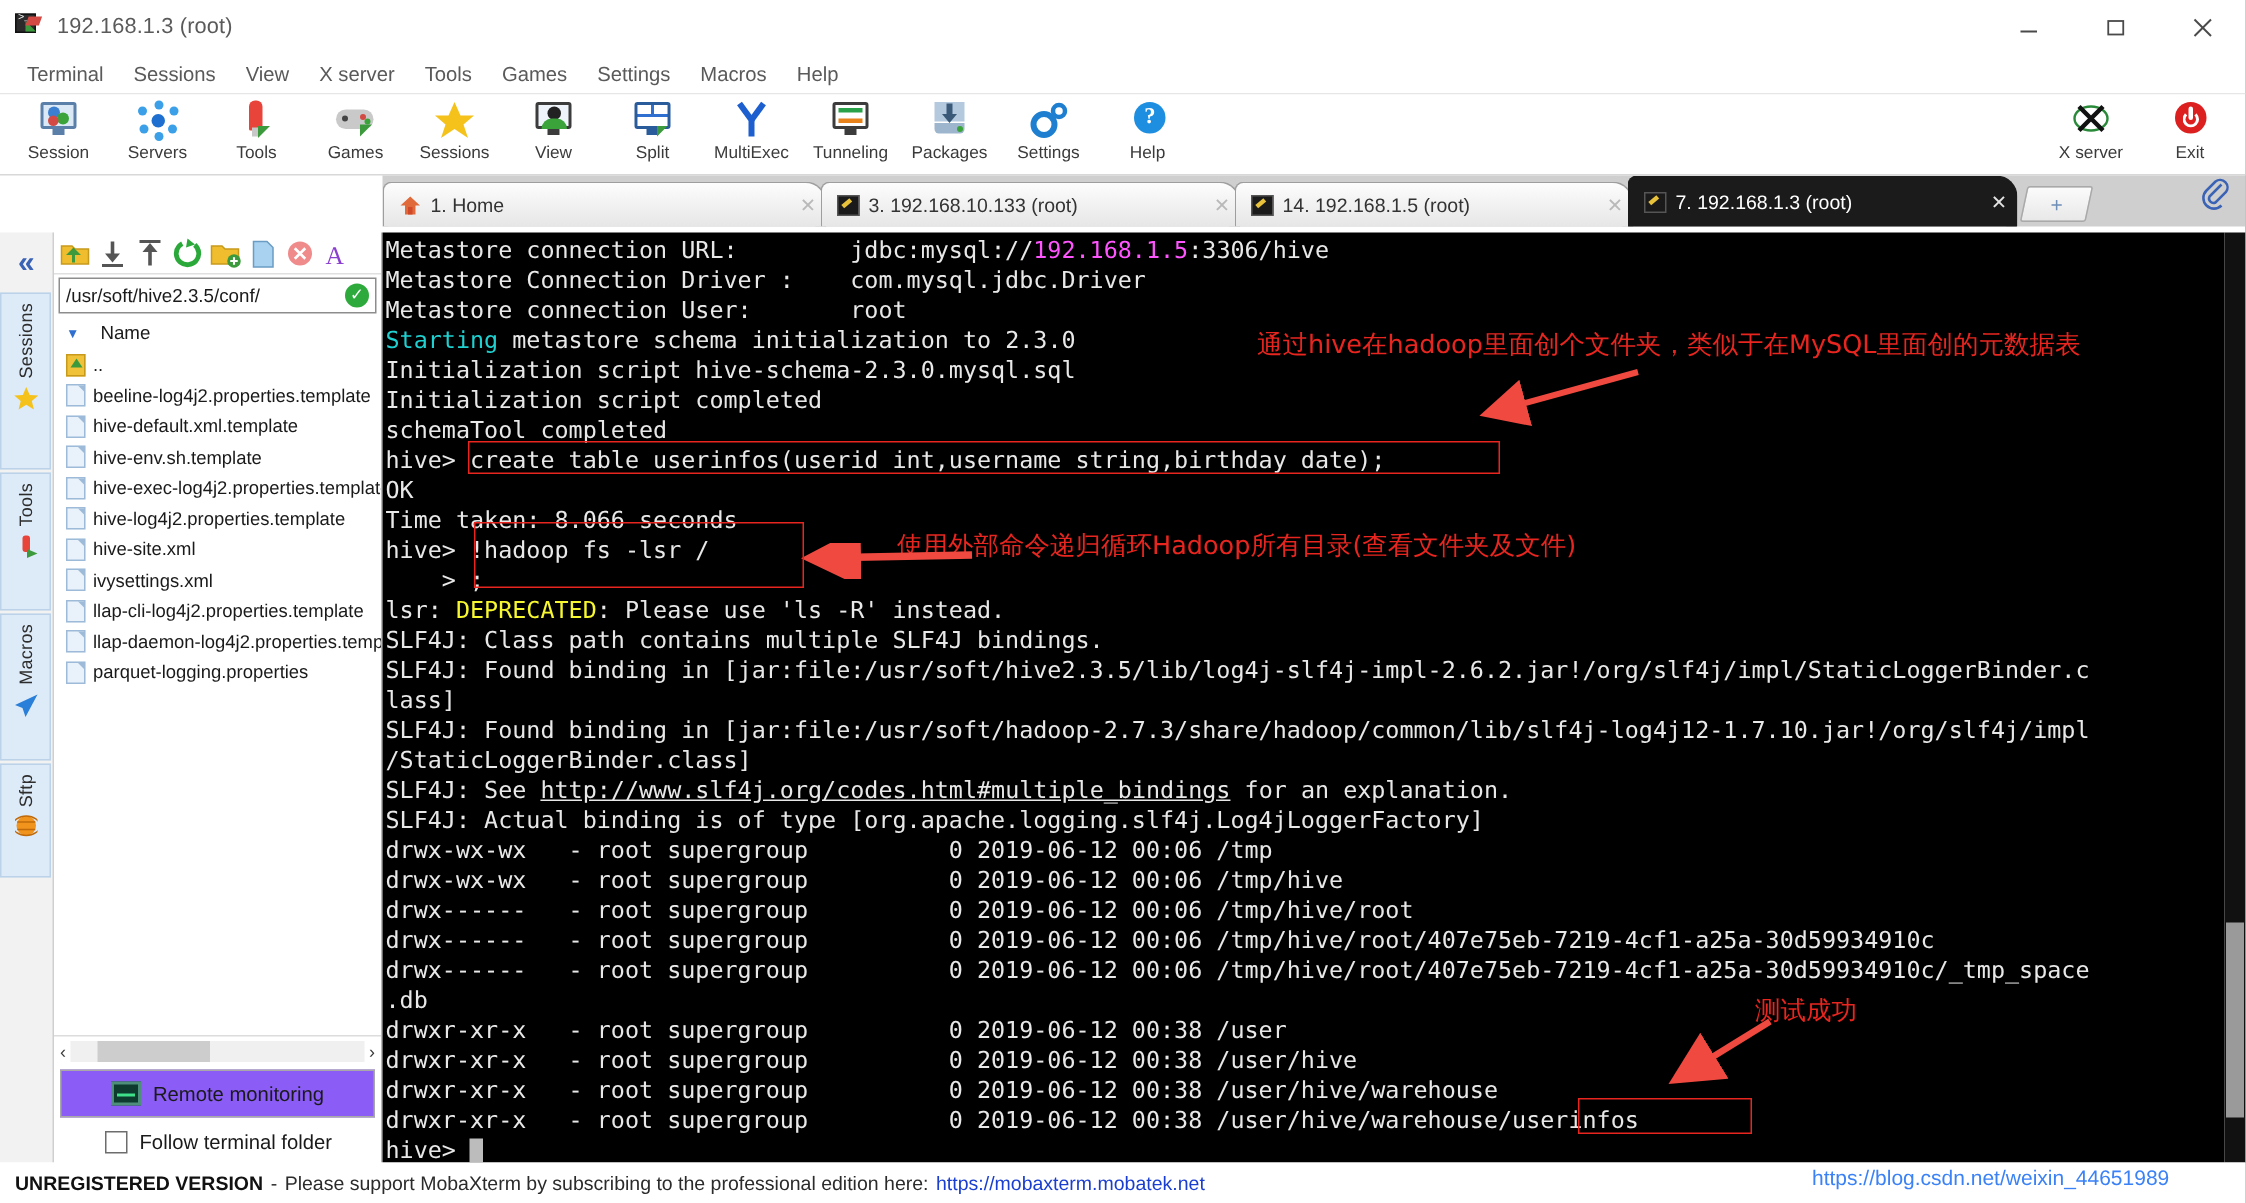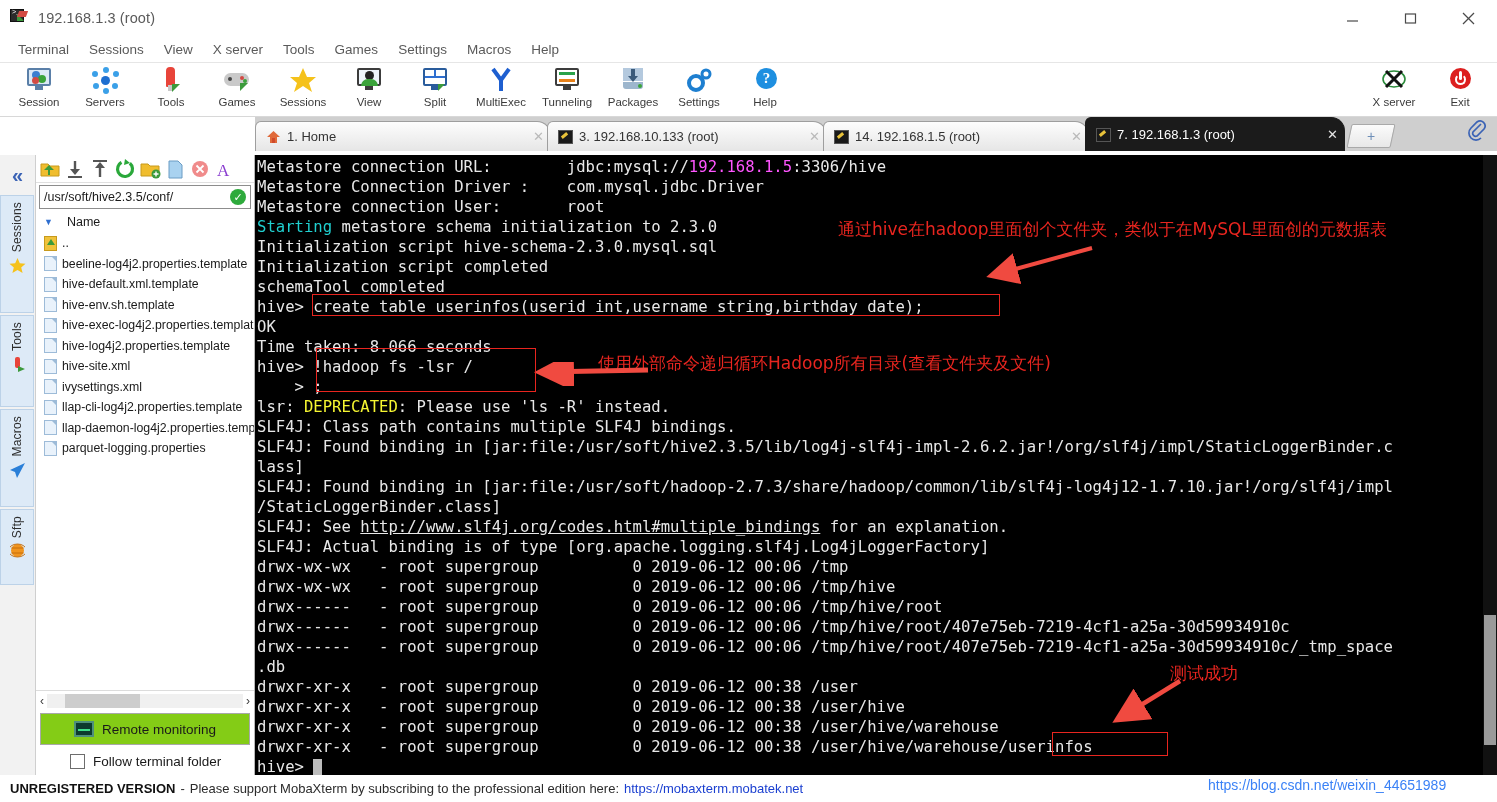--- a/index.html
+++ b/index.html
@@ -205,21 +205,21 @@
     border-bottom: 6px solid #3c9a3c;
   }
   .hscroll {
     height: 20px; display: flex; align-items: center;
     border-top: 1px solid #dcdcdc; padding: 0 4px;
   }
   .hs-arrow { color: #3a3a3a; font-size: 12px; }
   .hs-track { flex: 1; height: 14px; background: #f0f0f0; margin: 0 3px; position: relative;}
   .hs-thumb { position: absolute; left: 18px; top: 0; width: 75px; height: 14px; background: #cdcdcd; }
   .remote-mon {
-    height: 32px; margin: 3px 4px 2px; background: #84cc16;
+    height: 32px; margin: 3px 4px 2px; background: #8b5cf6;
     border: 1px solid #a8a8a8; display: flex; align-items: center;
     justify-content: center; gap: 8px; font-size: 13.5px; color: #1a1a1a;
   }
   .rm-ico {
     width: 20px; height: 16px; background: #0d3b2e;
     border: 2px solid #4e8f7c; position: relative;
   }
   .rm-ico::after {
     content: ""; position: absolute; left: 2px; top: 6px; width: 12px; height: 2px;
     background: #3ee08a;

